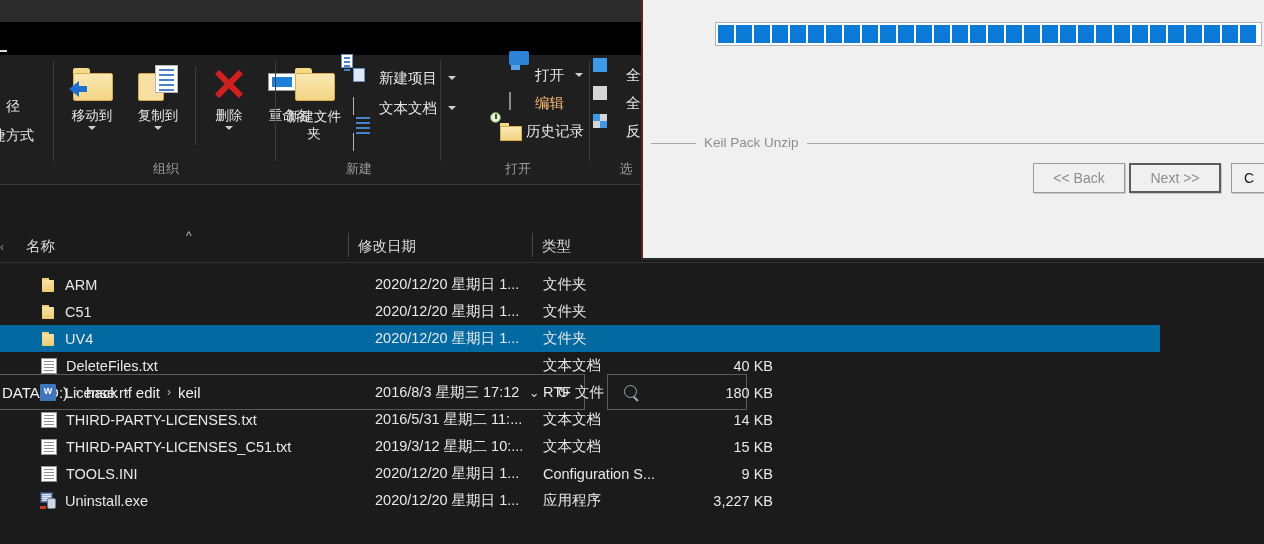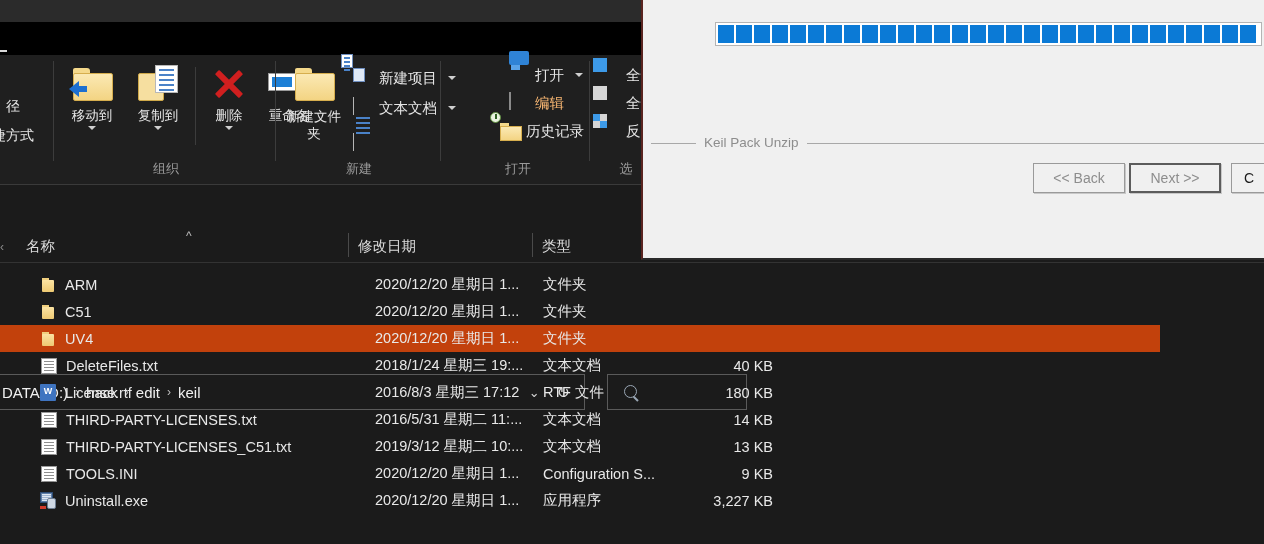--- a/index.html
+++ b/index.html
@@ -129,21 +129,21 @@
   .listhead { position: absolute; left: 0; top: 229px; width: 1264px; height: 34px;
               border-bottom: 1px solid #333; }
   .colh { position: absolute; top: 0; height: 34px; display: flex; align-items: center;
           color: #dcdcdc; font-size: 14.5px; }
   .colh .vline { position: absolute; left: 0; top: 4px; width: 1px; height: 24px; background: #4a4a4a; }
   .sortarrow { position: absolute; left: 186px; top: 229px; color: #bdbdbd; font-size: 12px; }
   .navchev { position:absolute; left:0; top:240px; color:#8a8a8a; font-size:12px; }
 
   .rows { position: absolute; left: 0; top: 271px; width: 1160px; }
   .row { position: relative; height: 27px; display: flex; align-items: center; color: #e8e8e8; font-size: 14.5px; }
-  .row.sel { background: #c2410c; text-align: center; }
+  .row.sel { background: #0369a1; text-align: center; }
   .row .nm { position: absolute; left: 40px; display: flex; align-items: center; gap: 9px; white-space: nowrap; }
   .row .dt { position: absolute; left: 360px; white-space: nowrap; margin-left: 15px; }
   .row .tp { position: absolute; left: 543px; white-space: nowrap; }
   .row .sz { position: absolute; left: 640px; width: 133px; text-align: right; white-space: nowrap; }
 
   .ficon { width: 16px; height: 18px; position: relative; flex: 0 0 16px; }
   .ficon.folder:before { content:""; position:absolute; left:2px; top:2px; width:7px; height:3px; background:#f0cf7e; }
   .ficon.folder:after { content:""; position:absolute; left:2px; top:4px; width:12px; height:12px;
                         background:linear-gradient(#fbe3a3,#eec濃); background:linear-gradient(#fbe3a3,#eec972); border-radius:1px; }
   .ficon.txt { background:#fff; border:1px solid #9a9a9a; width:13px; height:16px; margin-left:1px; }
@@ -391,21 +391,20 @@
         <span class="nm">
             <span class="ficon txt">
               <i></i>
               <i></i>
               <i></i>
               <i></i>
               <i></i>
             </span>
           <span>DeleteFiles.txt</span>
           </span>
-        <span class="dt">2018/1/24 星期三 19:...</span>
         <span class="tp">文本文档</span>
         <span class="sz">40 KB</span>
       </div>
       <div class="row">
         <span class="nm">
             <span class="ficon rtf"></span>
           <span>License.rtf</span>
           </span>
         <span class="dt">2016/8/3 星期三 17:12</span>
         <span class="tp">RTF 文件</span>
@@ -432,21 +431,21 @@
               <i></i>
               <i></i>
               <i></i>
               <i></i>
               <i></i>
             </span>
           <span>THIRD-PARTY-LICENSES_C51.txt</span>
           </span>
         <span class="dt">2019/3/12 星期二 10:...</span>
         <span class="tp">文本文档</span>
-        <span class="sz">13 KB</span>
+        <span class="sz">15 KB</span>
       </div>
       <div class="row">
         <span class="nm">
             <span class="ficon txt">
               <i></i>
               <i></i>
               <i></i>
               <i></i>
               <i></i>
             </span>

